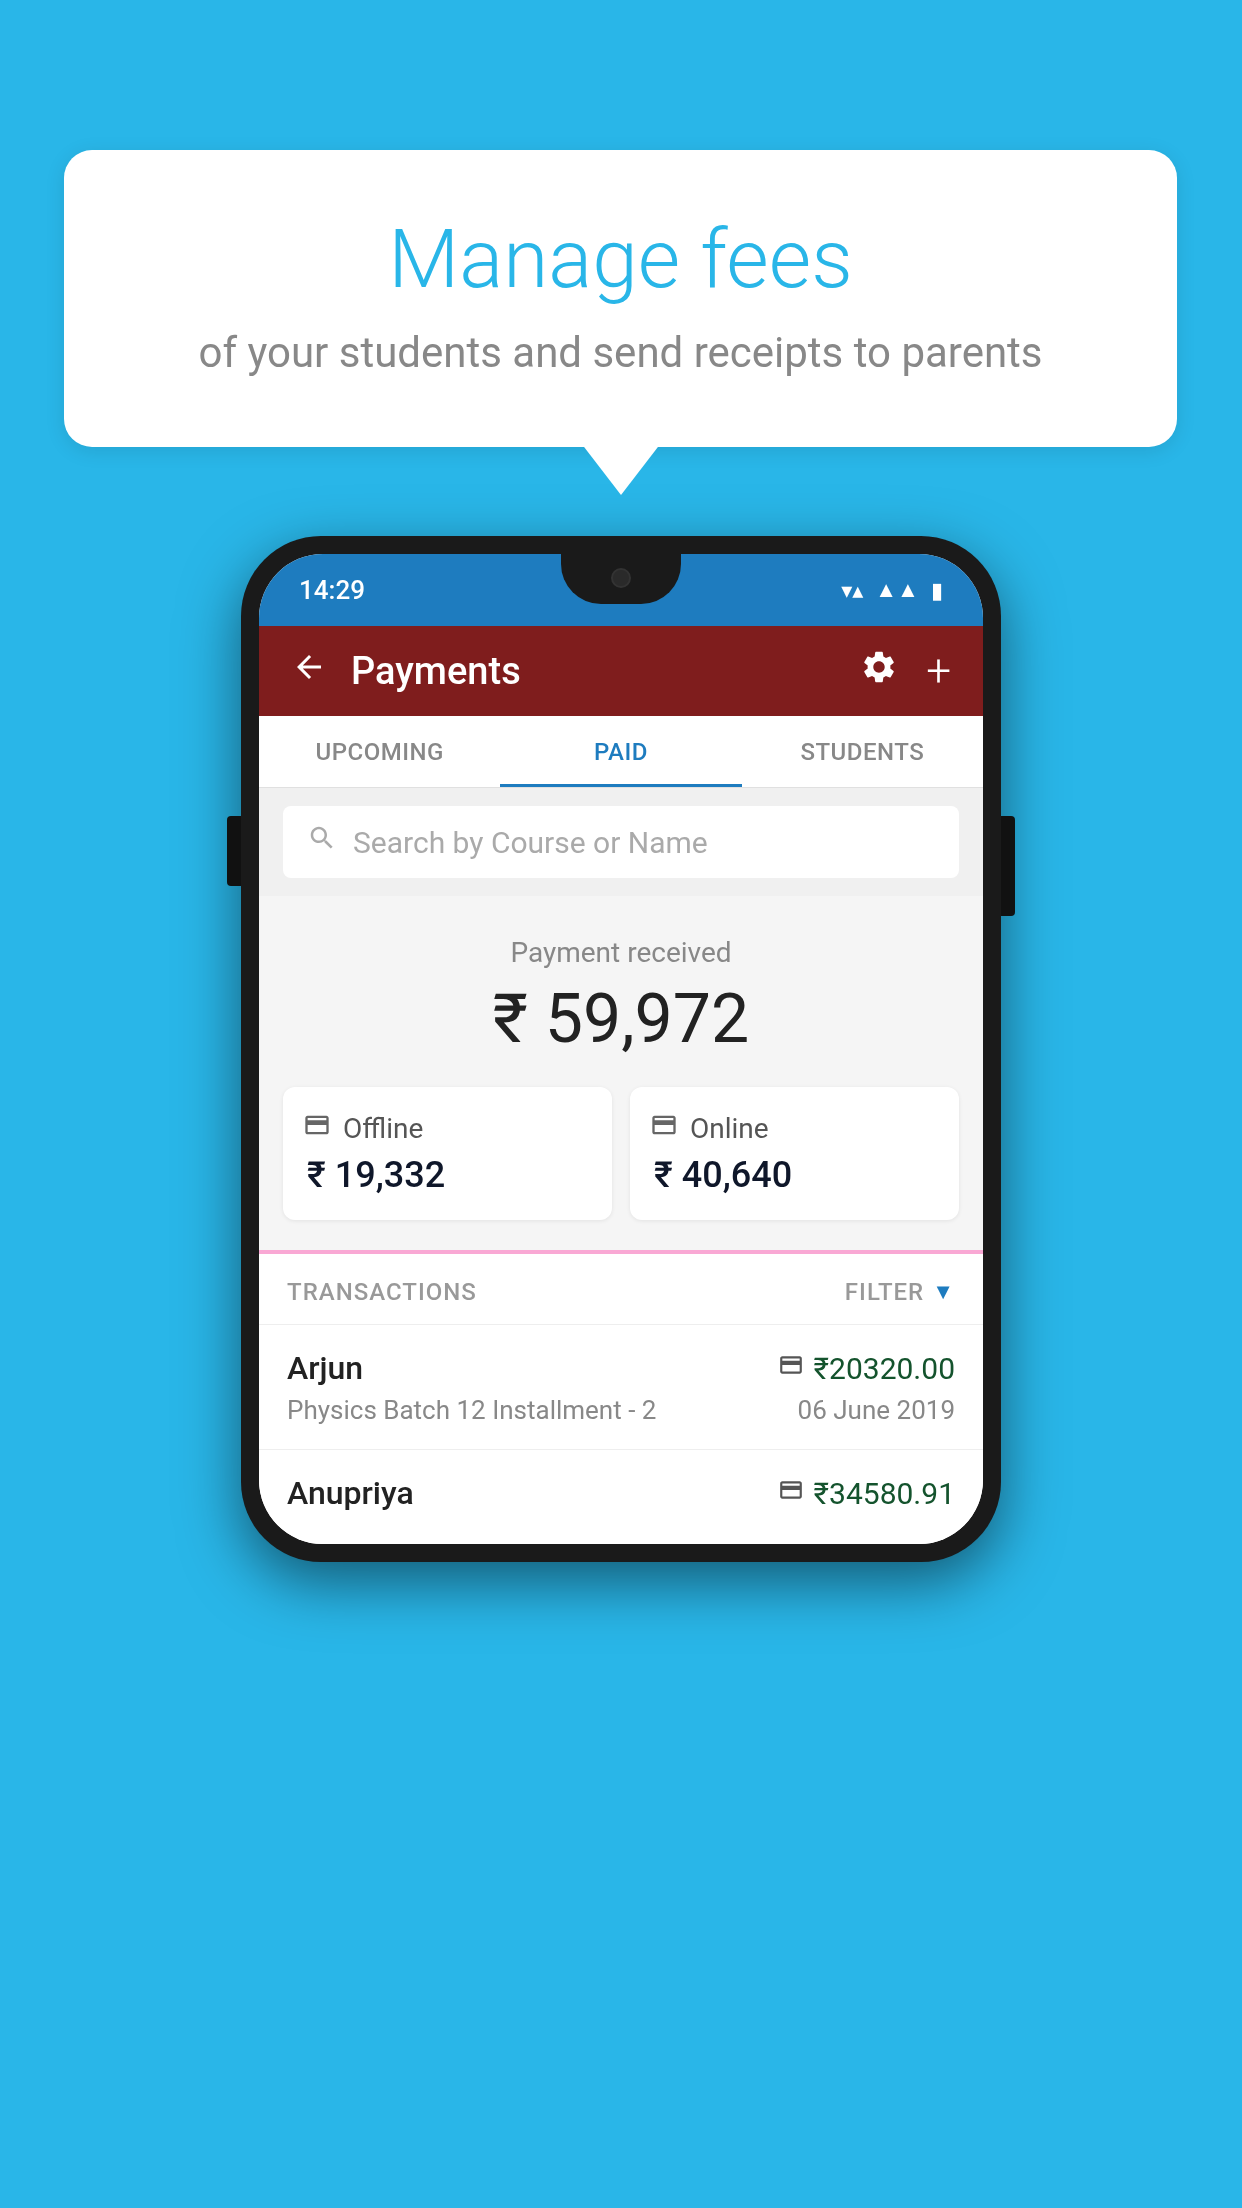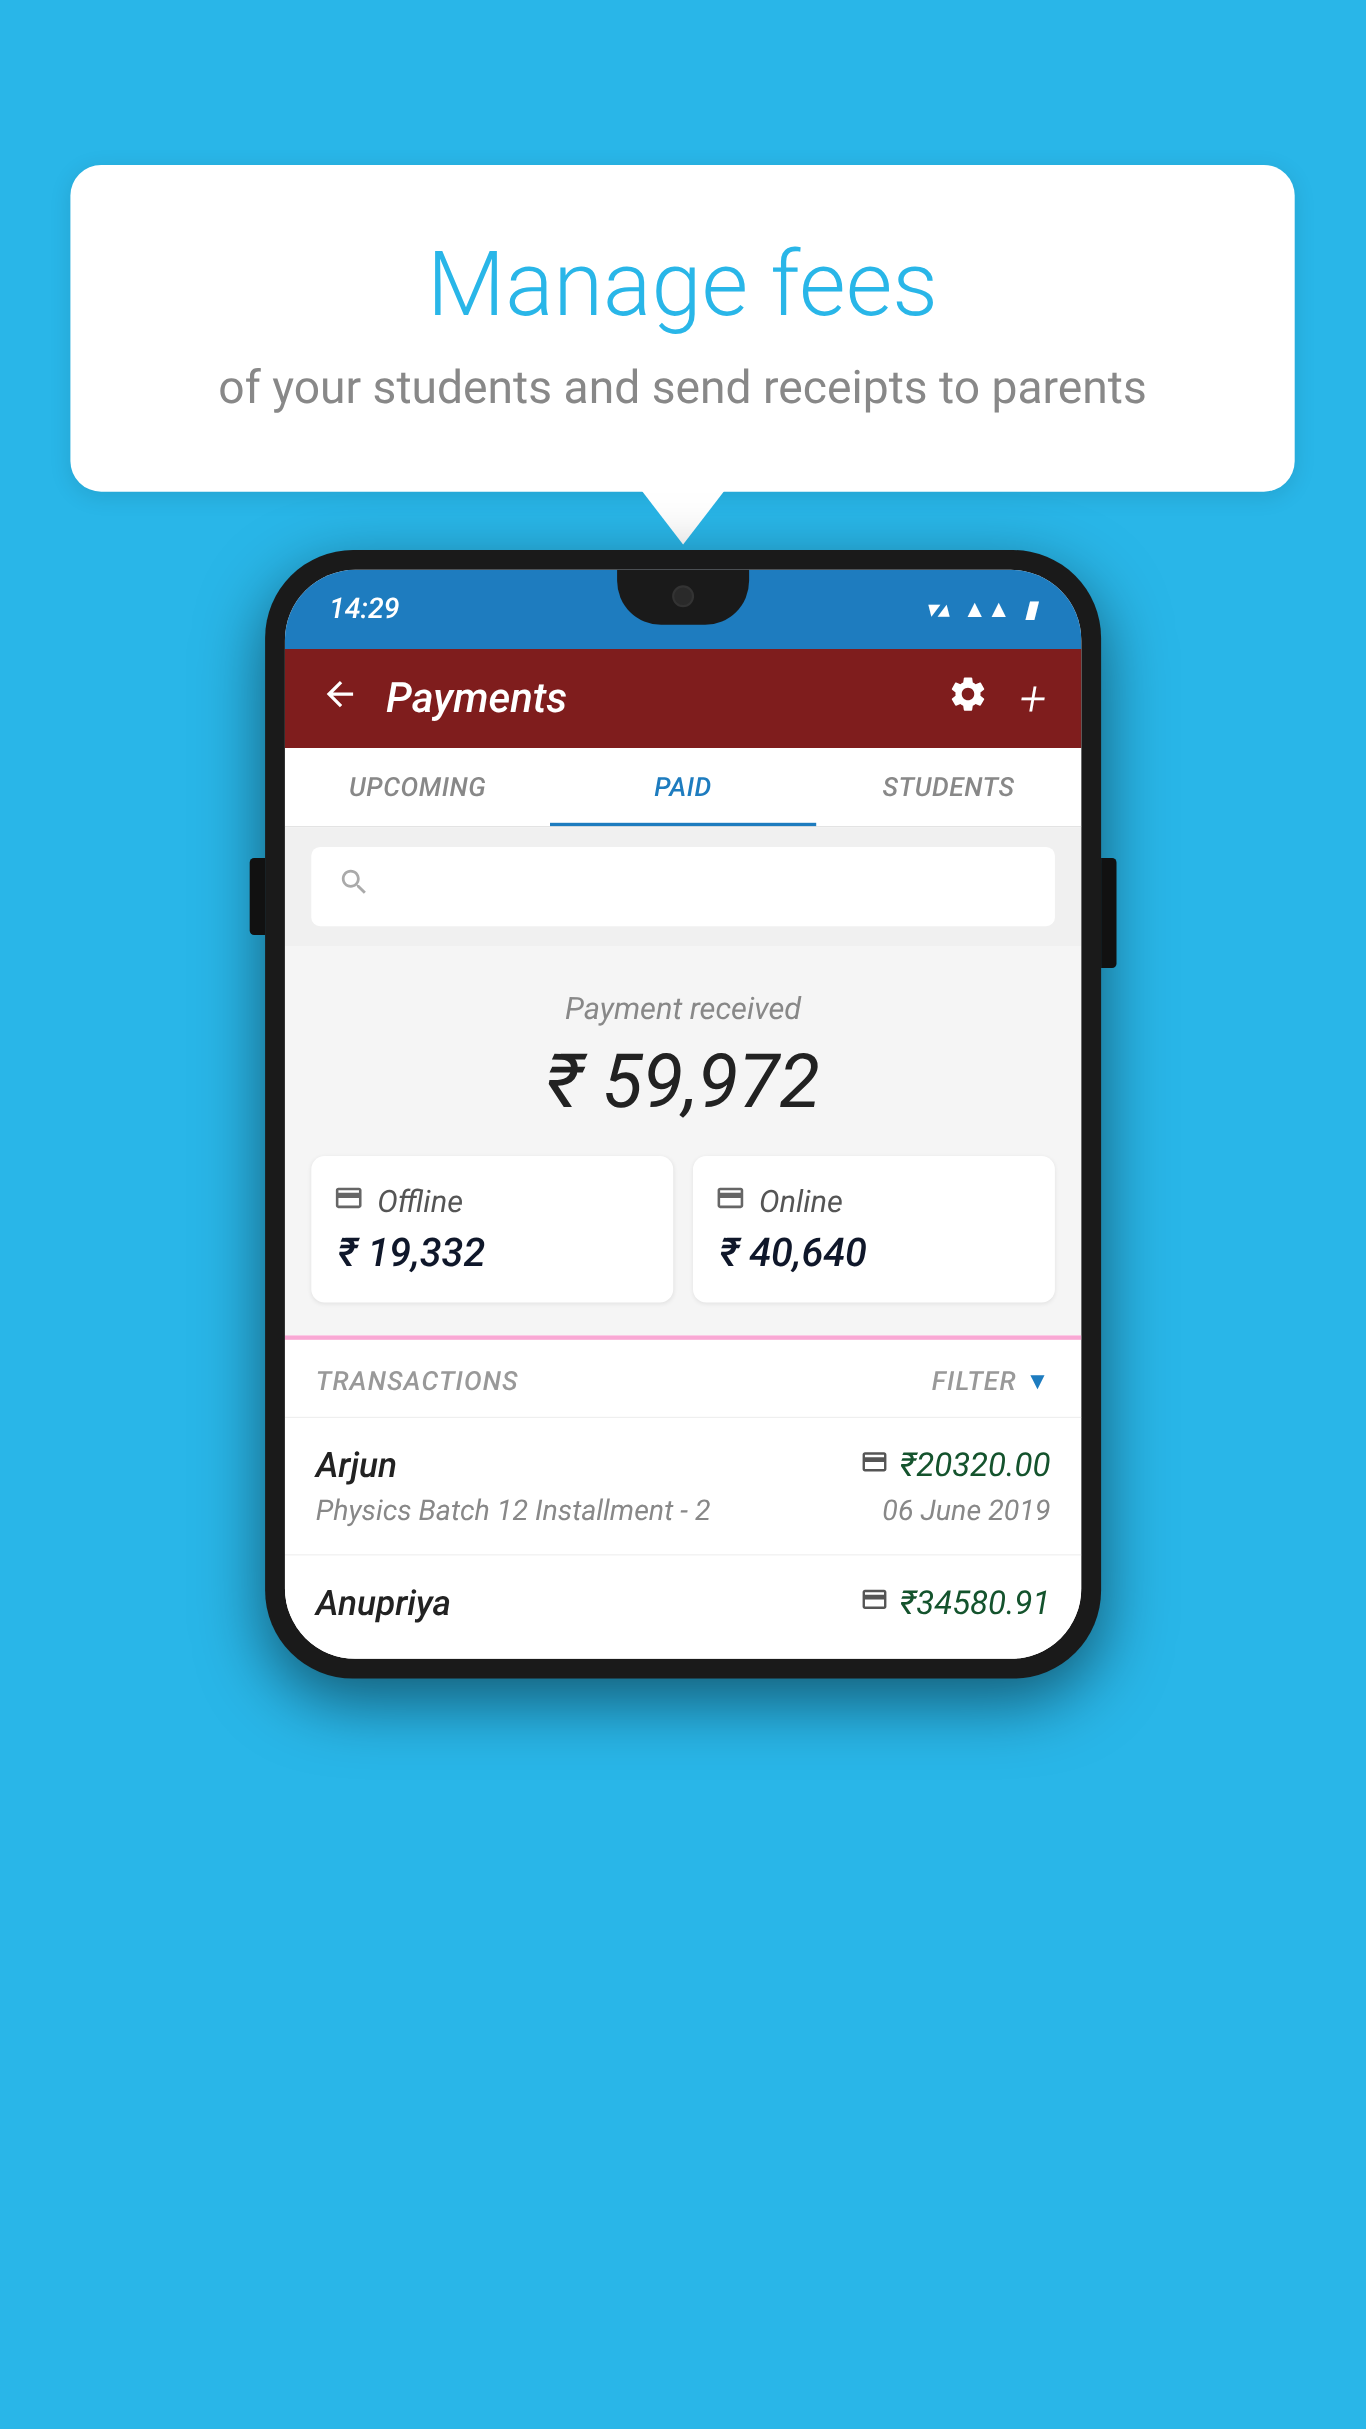--- a/index.html
+++ b/index.html
@@ -46,25 +46,24 @@
     }
     .bubble-subtitle {
       font-size: 42px;
       color: #888;
       font-weight: 400;
     }
 
     
     .phone-wrapper {
       position: absolute;
-      top: 500px;
+      top: 536px;
       left: 50%;
       transform: translateX(-50%);
       width: 760px;
-      font-style: italic;
     }
 
     .phone-frame {
       background: #1a1a1a;
       border-radius: 80px;
       padding: 18px;
       box-shadow: 0 20px 60px rgba(0,0,0,0.5);
       position: relative;
     }
 
@@ -419,20 +418,21 @@
         </div>
       </div>
 
       <div class="search-container">
         <div class="search-bar">
           <span class="search-icon-wrap">
             <svg width="30" height="30" viewBox="0 0 24 24" fill="#aaa">
                 <path d="M15.5 14h-.79l-.28-.27C15.41 12.59 16 11.11 16 9.5 16 5.91 13.09 3 9.5 3S3 5.91 3 9.5 5.91 16 9.5 16c1.61 0 3.09-.59 4.23-1.57l.27.28v.79l5 4.99L20.49 19l-4.99-5zm-6 0C7.01 14 5 11.99 5 9.5S7.01 5 9.5 5 14 7.01 14 9.5 11.99 14 9.5 14z"></path>
               </svg>
           </span>
+          <span class="search-placeholder">Search by Course or Name</span>
         </div>
       </div>
 
       <div class="payment-summary">
         <div class="payment-received-label">Payment received</div>
         <div class="payment-amount">₹ 59,972</div>
 
         <div class="payment-cards">
 
           <div class="payment-card">

